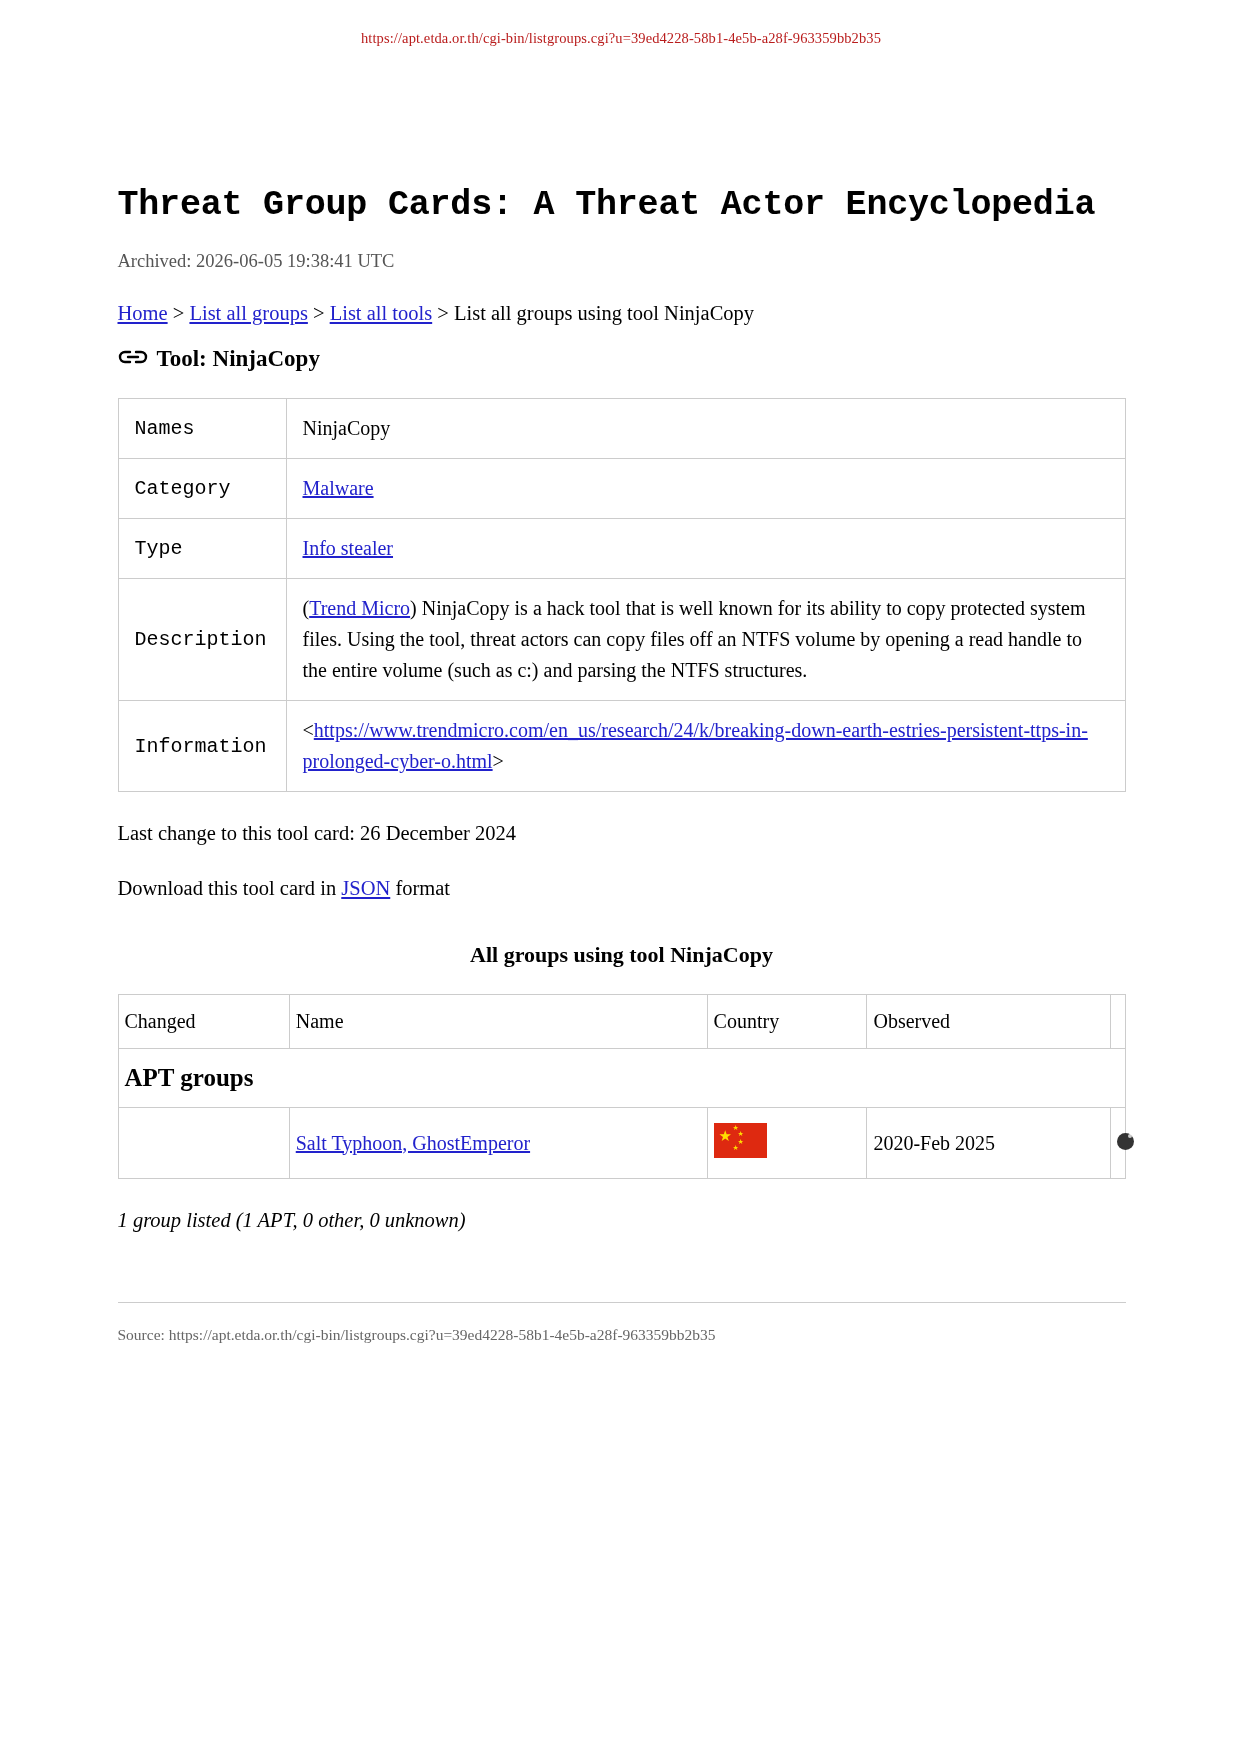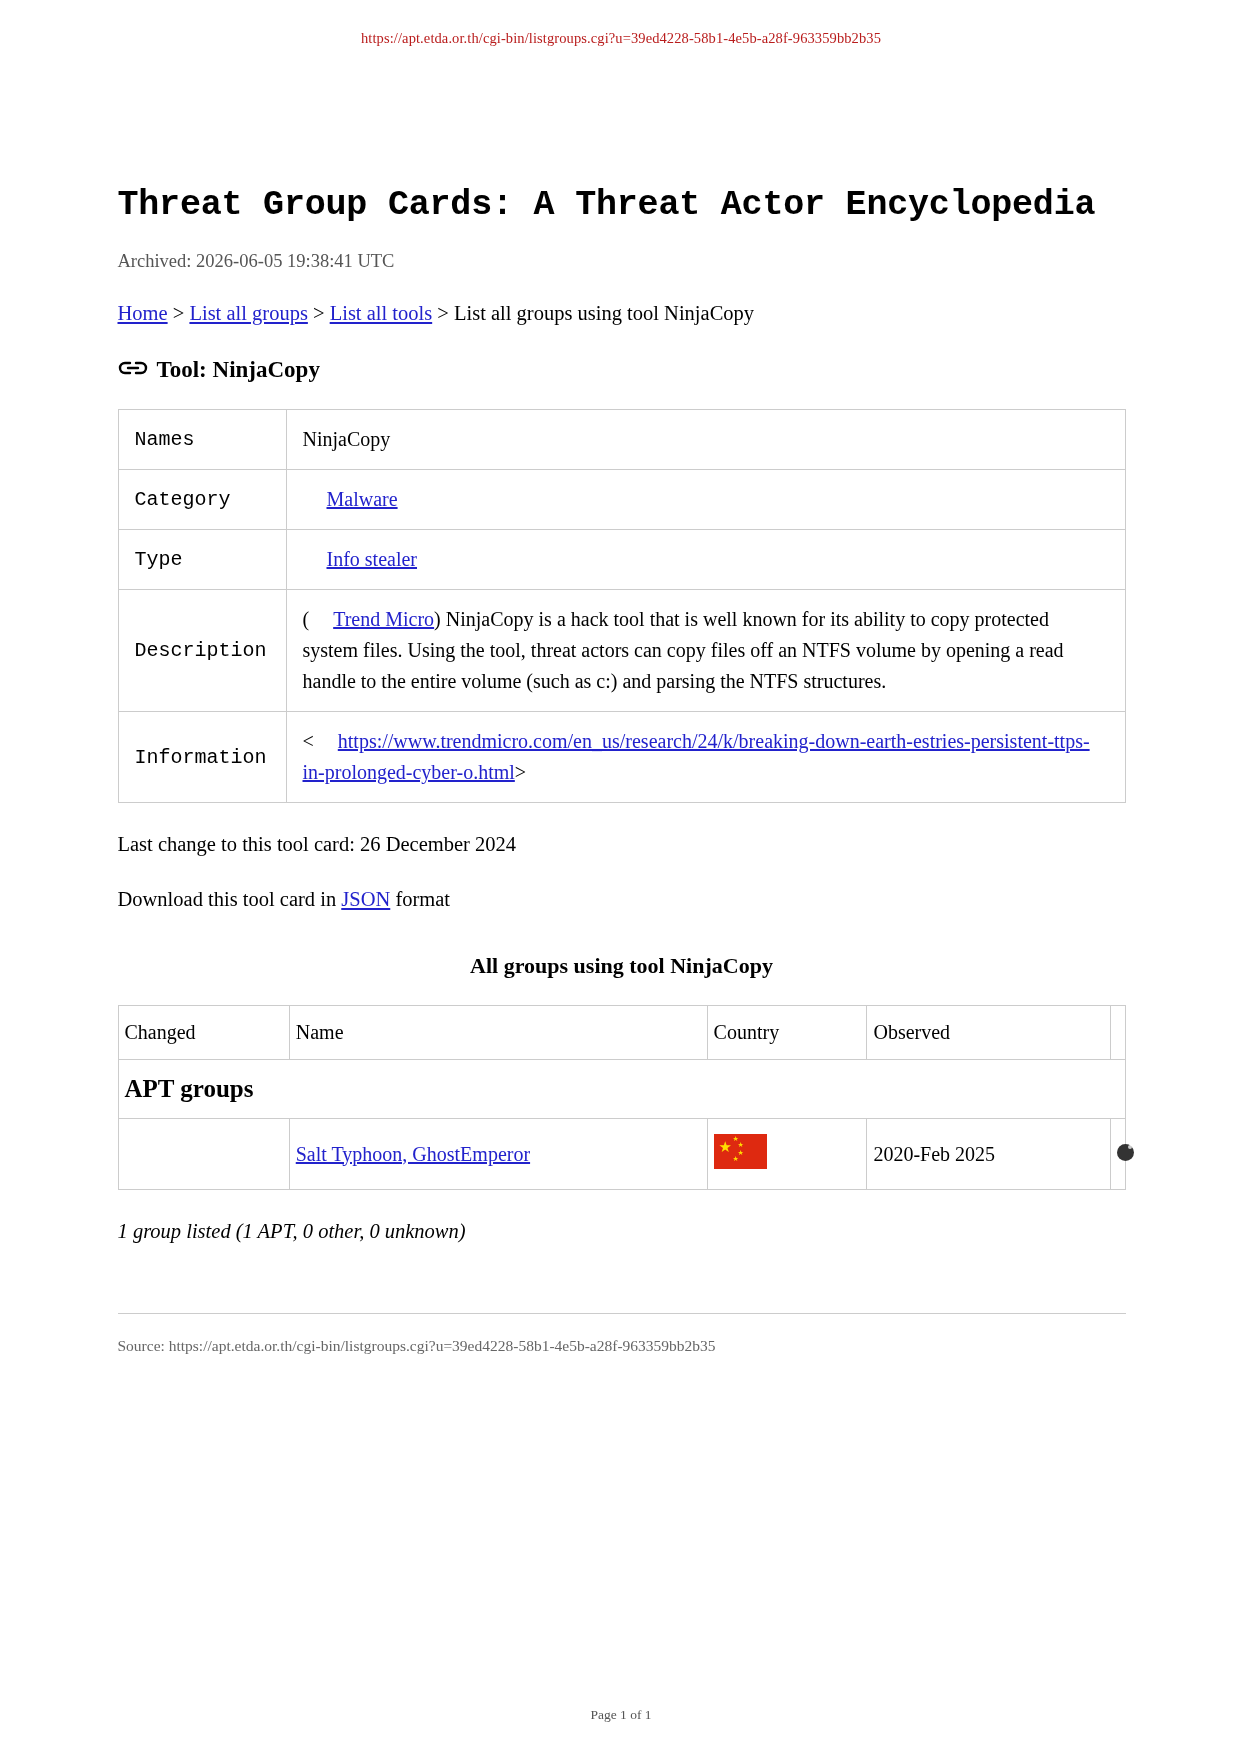--- a/index.html
+++ b/index.html
@@ -51,21 +51,21 @@
     margin-top: 30px;
   }
   .breadcrumb a {
     color: #2222cc;
     text-decoration: underline;
     text-align: right;
   }
   h2.tool-heading {
     font-size: 23px;
     font-weight: bold;
-    margin: 32px 0 0 0;
+    margin: 21px 0 0 0;
     display: flex;
     align-items: center;
     gap: 9px;
   }
   .link-icon {
     display: inline-block;
     width: 30px;
     height: 22px;
     position: relative;
     top: -2px;
@@ -83,21 +83,20 @@
     line-height: 1.55;
   }
   table.card td.label {
     width: 135px;
     font-family: Liberation Mono, monospace;
   }
   table.card a {
     color: #2222cc;
     text-decoration: underline;
     word-break: break-word;
-    margin-left: 24px;
   }
   .lastchange {
     font-size: 20.5px;
     margin-top: 30px;
   }
   .download {
     font-size: 20.5px;
     margin-top: 32px;
   }
   .download a {
@@ -307,15 +306,14 @@
     </table>
 
     <div class="summary">1 group listed (1 APT, 0 other, 0 unknown)</div>
 
     <hr class="rule">
 
     <div class="source">Source: https://apt.etda.or.th/cgi-bin/listgroups.cgi?u=39ed4228-58b1-4e5b-a28f-963359bb2b35</div>
 
   </div>
 
-  <div class="page-number">Page 1 of 1</div>
 
 </div>
 
 </body></html>

